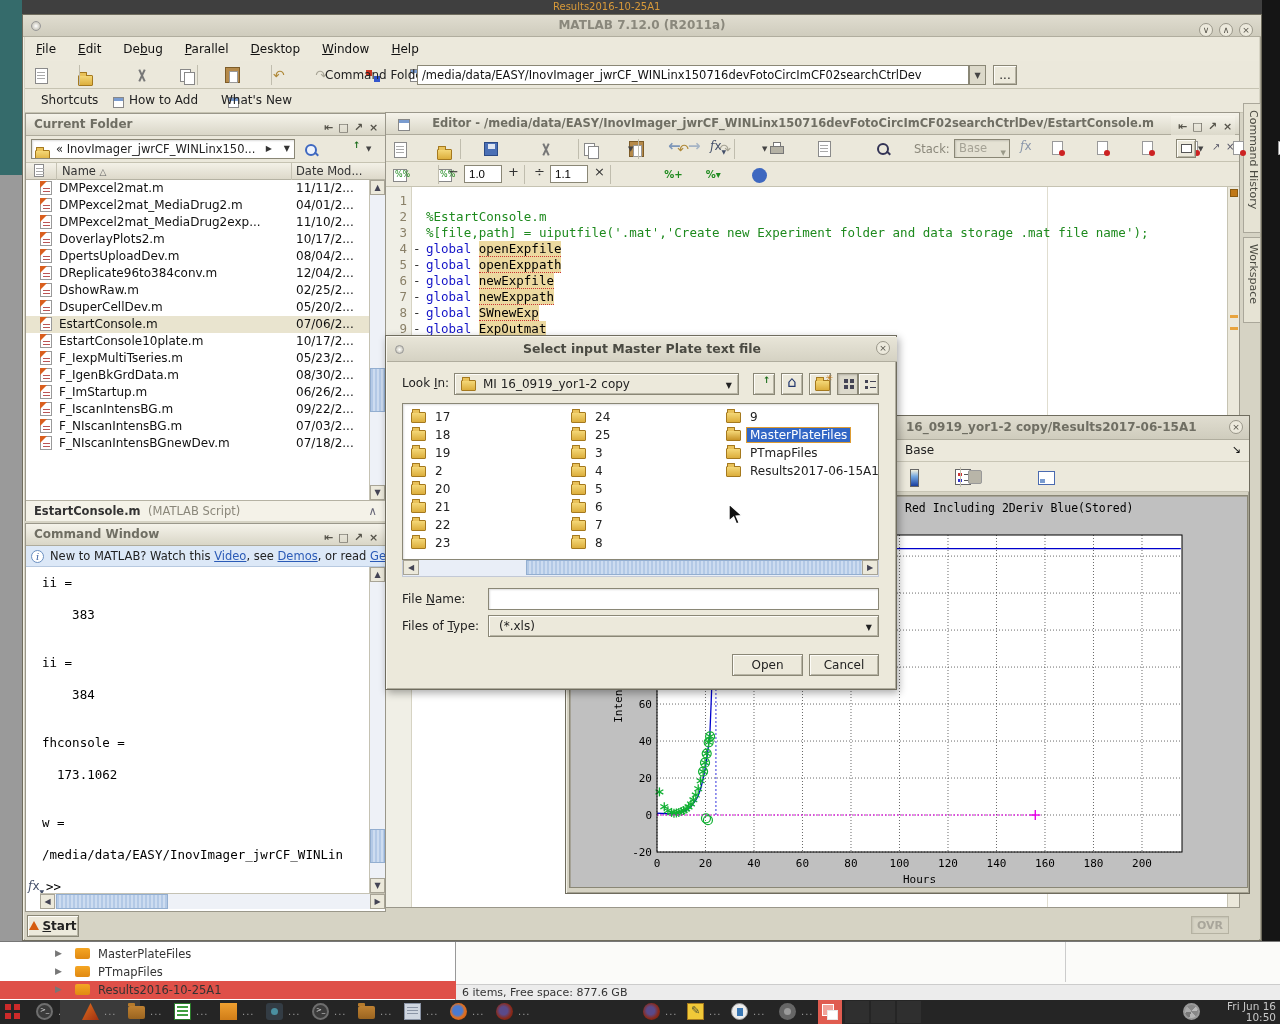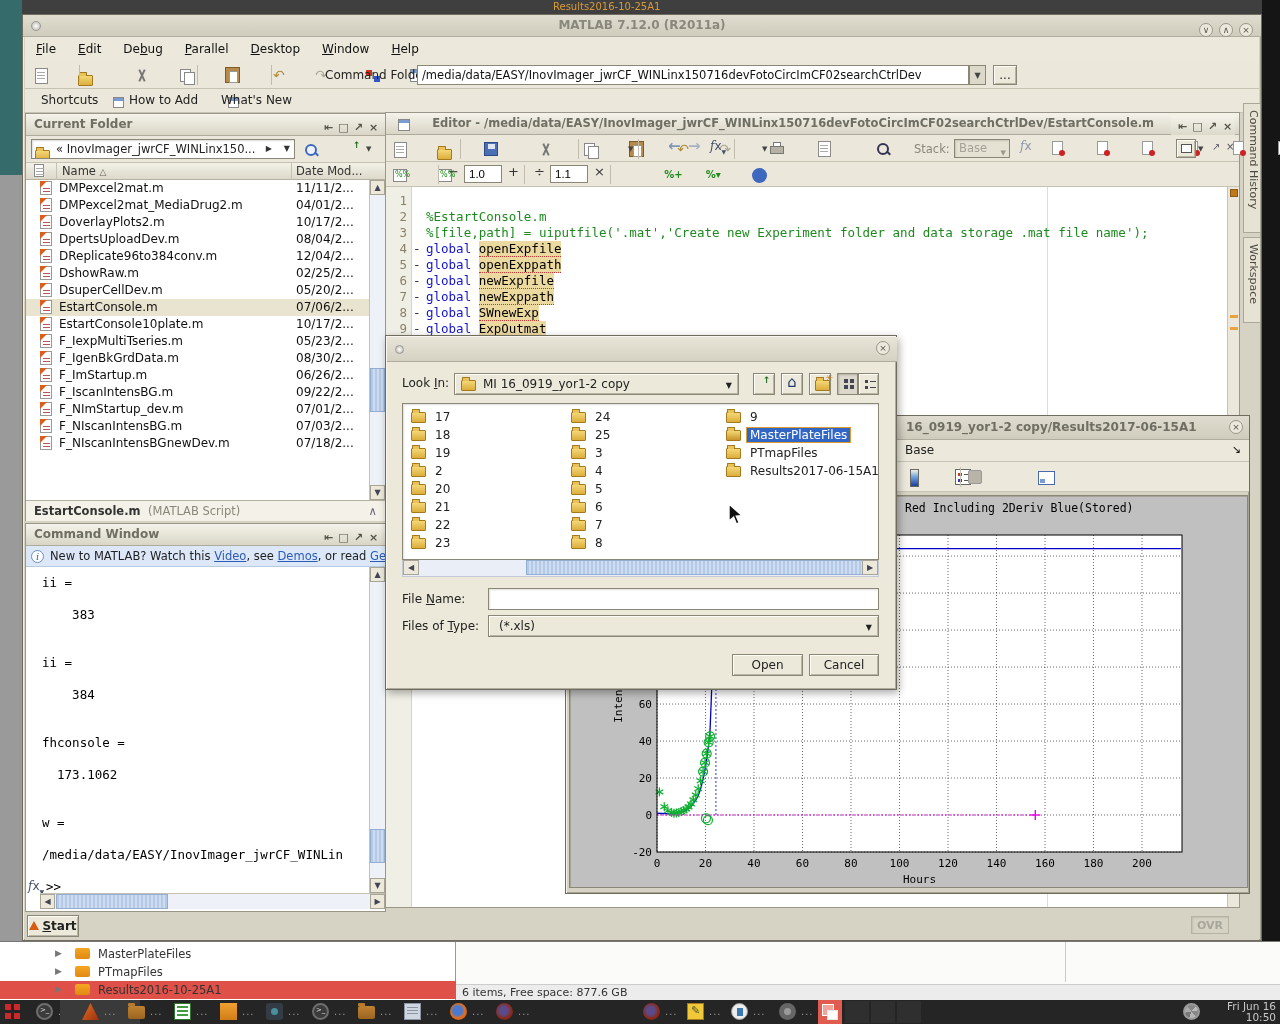--- a/index.html
+++ b/index.html
@@ -267,20 +267,25 @@
           <span class="cf-name">DMPexcel2mat.m</span>
           <span class="cf-date">11/11/2...</span>
         </div>
         <div class="cf-row">
           <span class="ic-mfile cf-ic"></span>
           <span class="cf-name">DMPexcel2mat_MediaDrug2.m</span>
           <span class="cf-date">04/01/2...</span>
         </div>
         <div class="cf-row">
           <span class="ic-mfile cf-ic"></span>
+          <span class="cf-name">DMPexcel2mat_MediaDrug2exp...</span>
+          <span class="cf-date">11/10/2...</span>
+        </div>
+        <div class="cf-row">
+          <span class="ic-mfile cf-ic"></span>
           <span class="cf-name">DoverlayPlots2.m</span>
           <span class="cf-date">10/17/2...</span>
         </div>
         <div class="cf-row">
           <span class="ic-mfile cf-ic"></span>
           <span class="cf-name">DpertsUploadDev.m</span>
           <span class="cf-date">08/04/2...</span>
         </div>
         <div class="cf-row">
           <span class="ic-mfile cf-ic"></span>
@@ -319,25 +324,20 @@
         </div>
         <div class="cf-row">
           <span class="ic-mfile cf-ic"></span>
           <span class="cf-name">F_ImStartup.m</span>
           <span class="cf-date">06/26/2...</span>
         </div>
         <div class="cf-row">
           <span class="ic-mfile cf-ic"></span>
           <span class="cf-name">F_IscanIntensBG.m</span>
           <span class="cf-date">09/22/2...</span>
-        </div>
-        <div class="cf-row">
-          <span class="ic-mfile cf-ic"></span>
-          <span class="cf-name">F_NImStartup_dev.m</span>
-          <span class="cf-date">07/01/2...</span>
         </div>
         <div class="cf-row">
           <span class="ic-mfile cf-ic"></span>
           <span class="cf-name">F_NIscanIntensBG.m</span>
           <span class="cf-date">07/03/2...</span>
         </div>
         <div class="cf-row">
           <span class="ic-mfile cf-ic"></span>
           <span class="cf-name">F_NIscanIntensBGnewDev.m</span>
           <span class="cf-date">07/18/2...</span>
@@ -675,20 +675,21 @@
         <text x="82" y="63.58401400233373" font-size="11" fill="#000" text-anchor="end">140</text>
         <text x="335" y="16" font-size="11.5" fill="#000">Red Including 2Deriv Blue(Stored)</text>
         <text x="349.5" y="387" font-size="11" fill="#000" text-anchor="middle">Hours</text>
         <text x="52" y="197" font-size="11" fill="#000" text-anchor="middle" transform="rotate(-90 52 197)">Intensity</text>
       </svg></div>
 </div>
 
 <div class="abs" id="dialog" style="left:385px;top:335px;width:512px;height:355px;background:#ece9db;border:1px solid #6f6c5e;box-shadow:inset 1px 1px 0 #f8f6ee, inset -1px -1px 0 #b0ad9e, 2px 3px 8px #00000055;z-index:5;">
   <div class="abs" style="left:1px;top:1px;width:510px;height:25px;background:linear-gradient(#e8e5d8,#d5d2c3);border-bottom:1px solid #b0ad9e;">
     <span class="abs" style="left:8px;top:8px;width:9px;height:9px;border-radius:50%;background:radial-gradient(#fff,#b5b2a2);border:1px solid #999;"></span>
+    <span class="abs" style="left:0;right:0;top:4px;text-align:center;font-size:12.5px;font-weight:bold;color:#4a4a42;">Select input Master Plate text file</span>
     <span class="round-btn abs" style="right:7px;top:4px;">
       <span>×</span></span>
   </div>
   <span class="abs" id="lookin-label" style="left:16px;top:40px;font-size:12px;color:#222;">Look <u>I</u>n:</span>
   <div class="abs btn3d" style="left:68px;top:37px;width:285px;height:22px;text-align:left;">
     <span class="ic-folder abs" style="left:6px;top:6px;"></span>
     <span class="abs" style="left:28px;top:3px;font-size:12px;color:#222;">MI 16_0919_yor1-2 copy</span>
     <span class="abs" style="right:6px;top:7px;font-size:8px;color:#222;">▼</span>
   </div>
   <span class="abs btn3d" style="left:367px;top:37px;width:22px;height:22px;">

